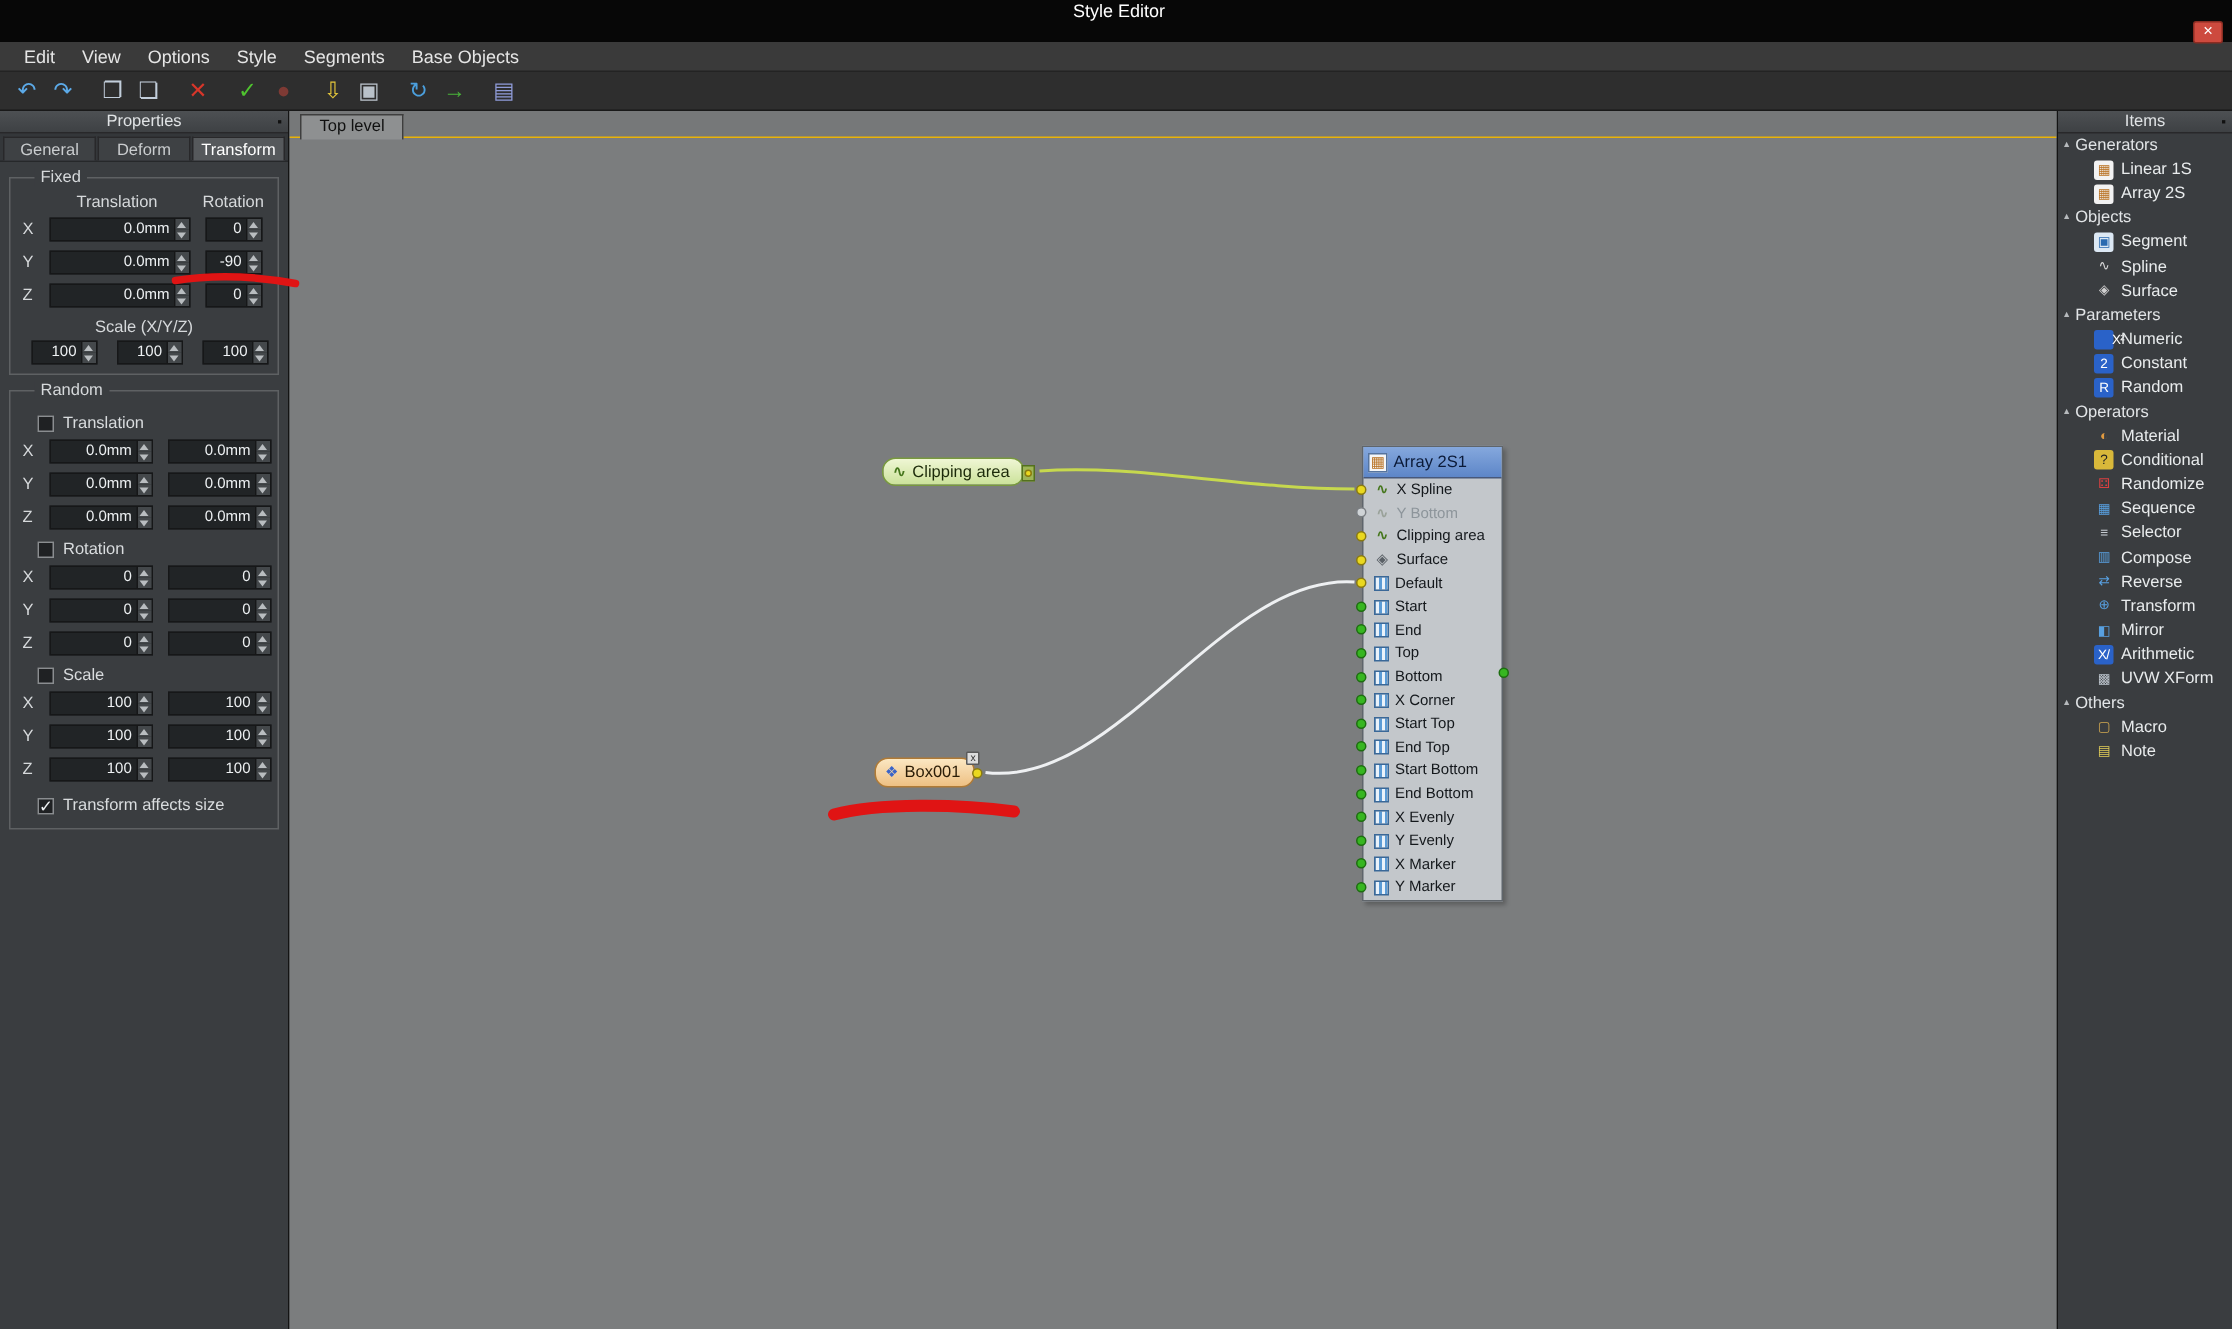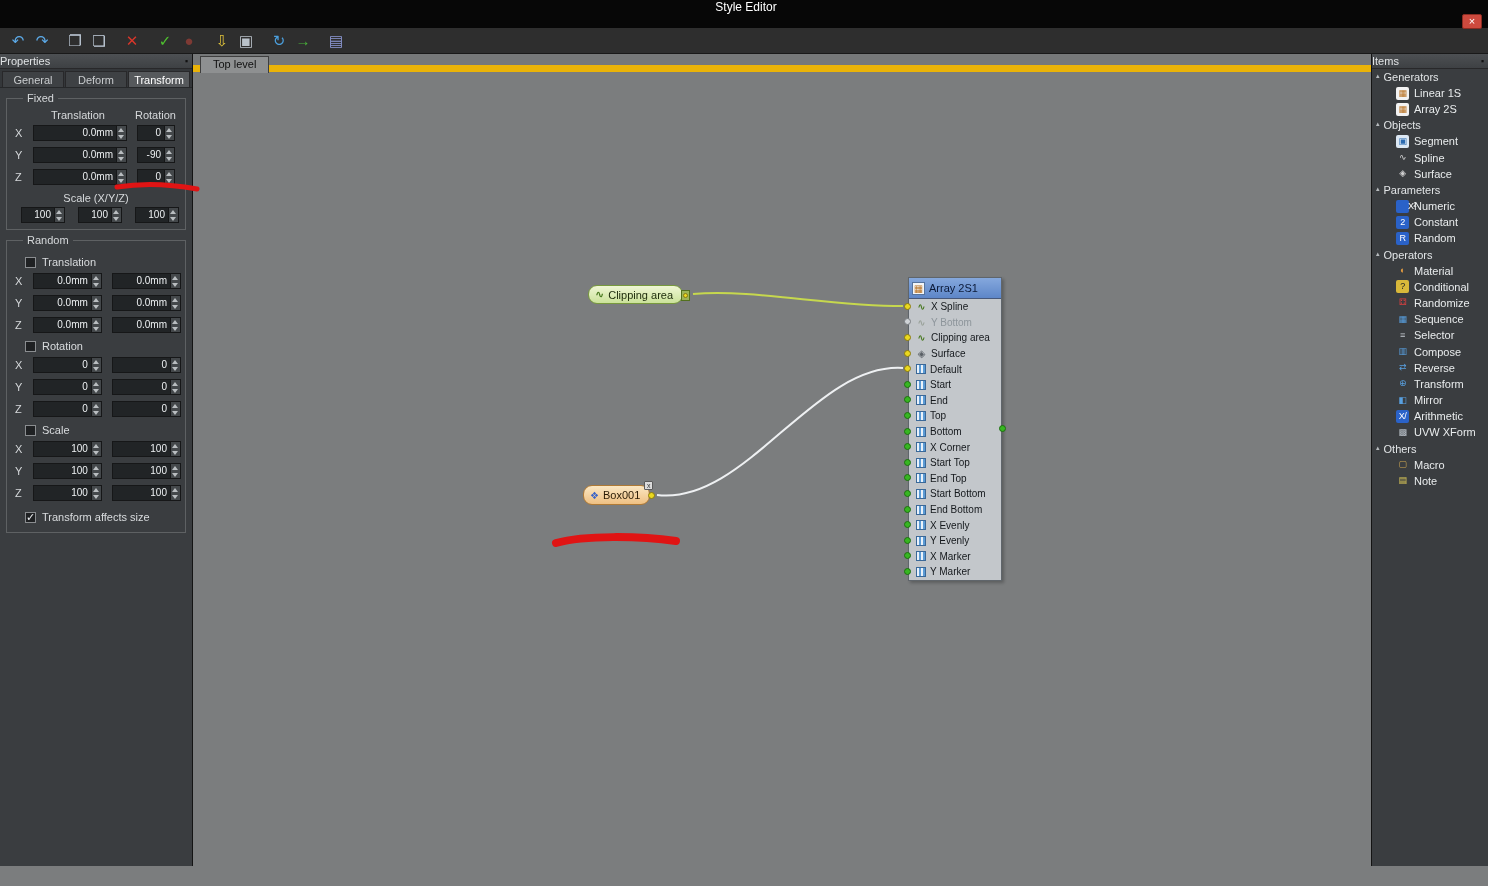--- a/index.html
+++ b/index.html
@@ -20,21 +20,21 @@
   .tool-btn { width:24px; text-align:center; font-size:15px; line-height:24px; }
   .toolbar span:nth-of-type(3), .toolbar span:nth-of-type(5), .toolbar span:nth-of-type(6),
   .toolbar span:nth-of-type(8), .toolbar span:nth-of-type(10), .toolbar span:nth-of-type(12) { margin-left:9px; }
 
   
   .main { display:flex; height:812px; }
   .left-panel  { width:193px; background:#3a3d40; border-right:1px solid #141414; }
   .right-panel { width:117px; background:#3a3d40; border-left:1px solid #141414; }
   .canvas { flex:1; position:relative; background:#7b7d7e; overflow:hidden; }
 
-  .panel-header { height:15px; background:linear-gradient(#4d5053,#3e4144); border-bottom:1px solid #28282a; display:flex; align-items:center; font-size:11px; color:#e0e3e5; position:relative; }
+  .panel-header { height:15px; background:linear-gradient(#4d5053,#3e4144); border-bottom:1px solid #28282a; display:flex; align-items:center; justify-content:center; font-size:11px; color:#e0e3e5; position:relative; }
   .panel-pin { position:absolute; right:4px; top:2px; color:#111; font-size:9px; line-height:11px; }
 
   
   .prop-tabs { display:flex; gap:1px; padding:2px 2px 0 2px; background:#34373a; border-bottom:1px solid #26282a; }
   .prop-tab { flex:1; text-align:center; font-size:11px; color:#c9ccce; background:#3e4144; border:1px solid #28282a; border-bottom:none; padding:2px 0 1px; }
   .prop-tab.active { background:#56595c; color:#ffffff; }
 
   .groupbox { border:1px solid #5e6163; margin:10px 6px 0 6px; padding:10px 4px 6px 4px; position:relative; }
   .groupbox .legend { position:absolute; top:-7px; left:16px; background:#3a3d40; padding:0 4px; font-size:11px; color:#d6d9db; }
 
@@ -54,21 +54,21 @@
 
   .scale-label { text-align:center; font-size:11px; color:#d6d9db; margin:5px 0 3px; }
   .scale-row { display:flex; gap:13px; margin-left:10px; }
 
   .chk-row { display:flex; align-items:center; gap:6px; margin:5px 0 3px 14px; font-size:11px; color:#d9dcde; }
   .checkbox { width:11px; height:11px; background:#1f2123; border:1px solid #8a8d90; position:relative; }
   .checkbox.checked::after { content:"✓"; position:absolute; left:0; top:-2px; color:#eef1f3; font-size:11px; }
   .chk-row.footer { margin-top:8px; }
 
   
-  .canvas-tabs { position:absolute; top:0; left:0; right:0; height:18px; background:#767879; border-bottom:7px solid #eab308; z-index:3; }
+  .canvas-tabs { position:absolute; top:0; left:0; right:0; height:18px; background:#767879; border-bottom:1px solid #eab308; z-index:3; }
   .canvas-tab { display:inline-block; margin-left:7px; height:17px; background:#8e9091; border:1px solid #3e3e3e; border-bottom:none; padding:1px 12px 0; font-size:11px; color:#101010; }
   .wires { position:absolute; left:0; top:0; width:100%; height:100%; z-index:1; }
 
   .node { position:absolute; z-index:2; display:flex; align-items:center; border-radius:9px; font-size:11px; }
   .node-clipping { left:395px; top:231px; height:19px; padding:0 9px 0 6px; background:linear-gradient(#eff6d4,#cbe29a); border:1px solid #78993e; color:#1c2a0a; }
   .node-box { left:390px; top:431px; height:20px; padding:0 9px 0 6px; background:linear-gradient(#fbe7c2,#eec083); border:1px solid #af7a36; color:#2a1c06; }
   .node-icon { margin-right:4px; font-size:11px; }
   .node-clipping .node-icon { color:#45761c; font-weight:bold; }
   .node-box .node-icon { color:#3a64c8; font-size:10px; }
   .out-pin { position:absolute; right:-8px; top:4px; width:9px; height:11px; background:#9db457; border:1px solid #53701e; display:flex; align-items:center; justify-content:center; }
@@ -105,20 +105,34 @@
 </head>
 <body>
 
 <div class="app">
 
   <div class="titlebar">
     <span>Style Editor</span>
     <span class="close-btn">×</span>
   </div>
 
+  <div class="menubar">
+
+      <span class="menu-item">Edit</span>
+
+      <span class="menu-item">View</span>
+
+      <span class="menu-item">Options</span>
+
+      <span class="menu-item">Style</span>
+
+      <span class="menu-item">Segments</span>
+
+      <span class="menu-item">Base Objects</span>
+    </div>
 
   <div class="toolbar">
 
       <span class="tool-btn" style="color: rgb(92, 170, 232);">↶</span>
 
       <span class="tool-btn" style="color: rgb(92, 170, 232);">↷</span>
 
       <span class="tool-btn" style="color: rgb(194, 206, 219);">❐</span>
 
       <span class="tool-btn" style="color: rgb(194, 206, 219);">❏</span>

